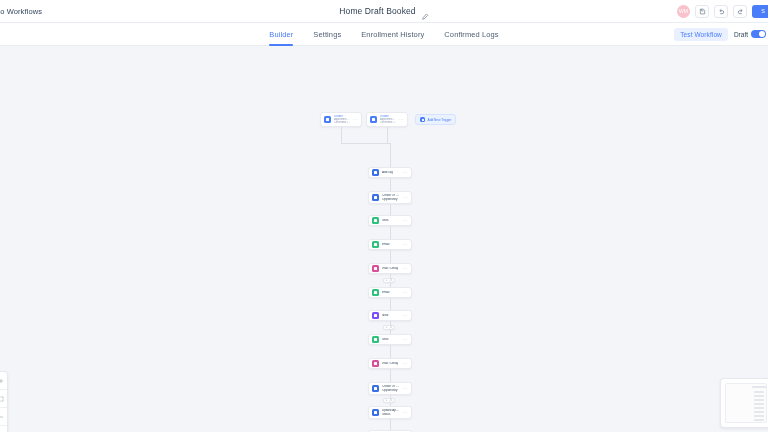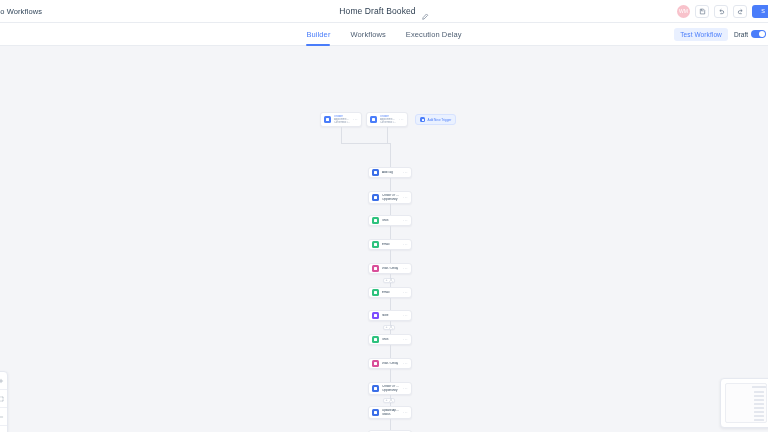--- a/index.html
+++ b/index.html
@@ -365,22 +365,23 @@
       </svg>
     </div>
 
     <div class="save-btn">S</div>
   </div>
 </div>
 
 <div class="tabbar">
   <div class="tabs">
     <div class="tab active">Builder</div>
-    <div class="tab">Workflows</div>
-    <div class="tab">Execution Delay</div>
+    <div class="tab">Settings</div>
+    <div class="tab">Enrollment History</div>
+    <div class="tab">Confirmed Logs</div>
   </div>
   <div class="tabbar-right">
     <div class="test-btn">Test Workflow</div>
     <div class="draft-wrap">
       <span class="draft-label">Draft</span>
       <div class="toggle"></div>
     </div>
   </div>
 </div>
 

